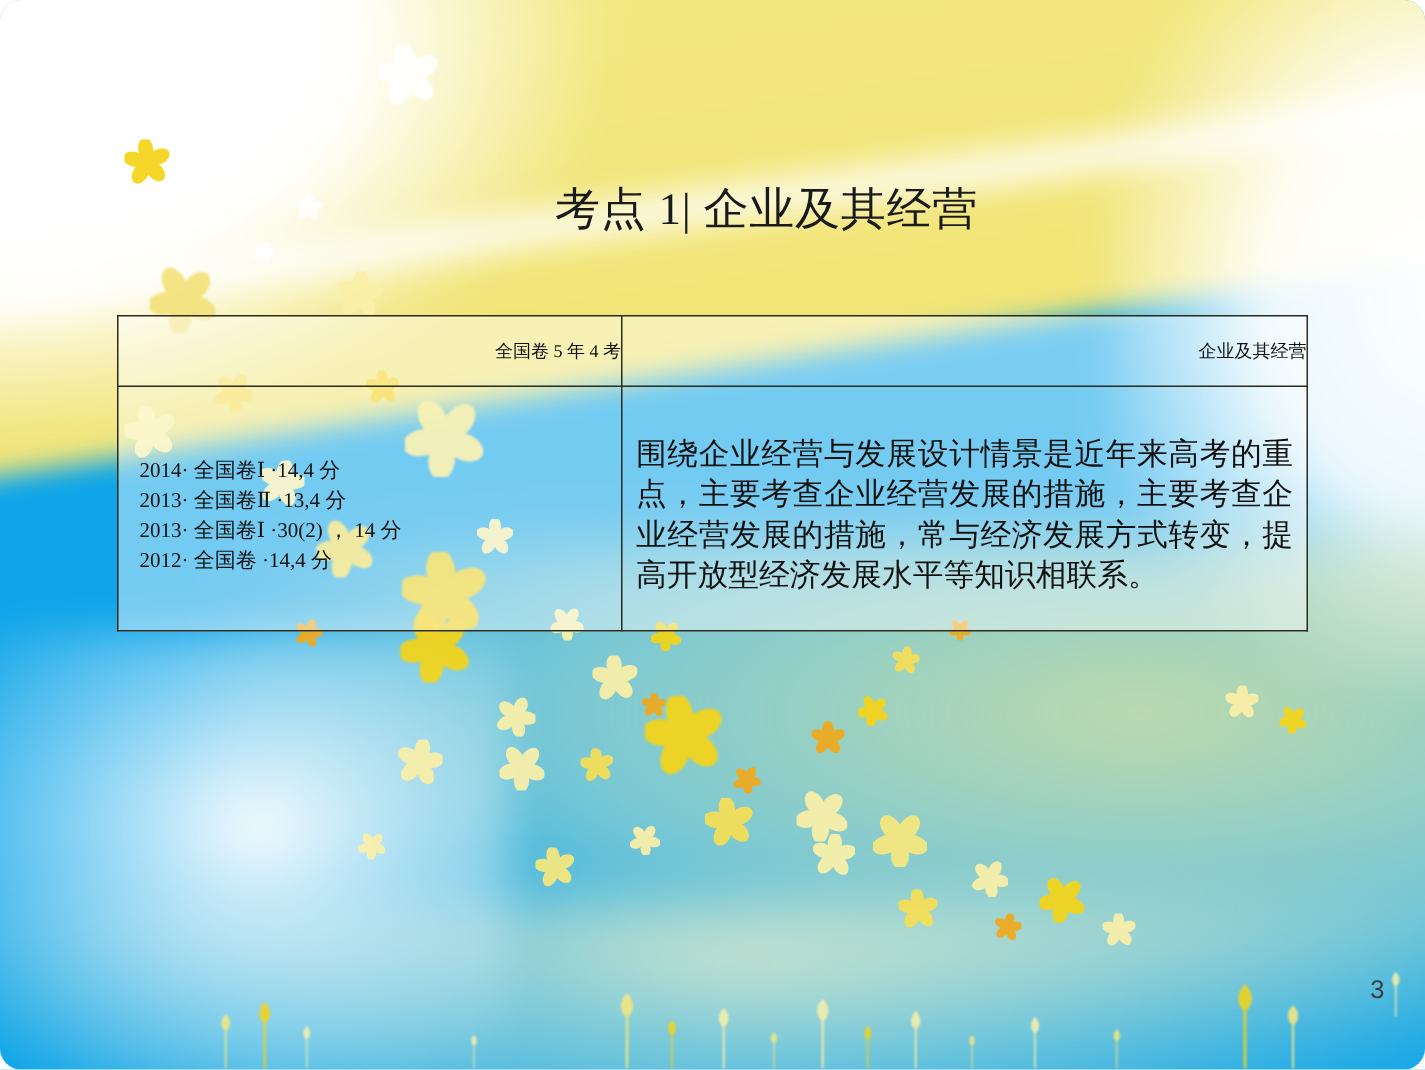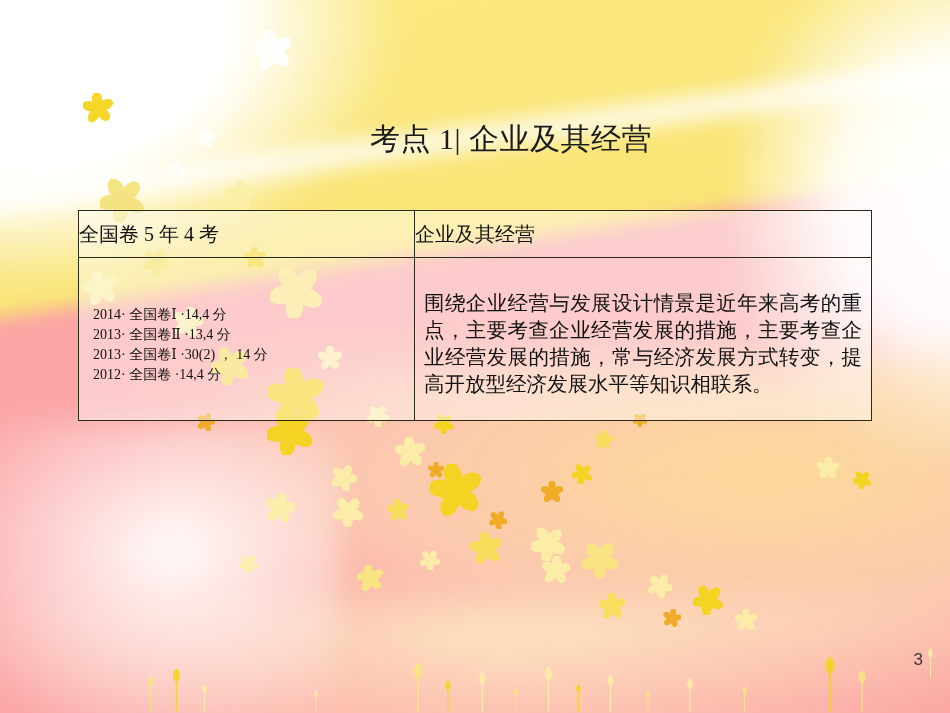--- a/index.html
+++ b/index.html
@@ -8,21 +8,22 @@
     background: #ffffff;
   }
   body {
     font-family: "Liberation Serif", "DejaVu Serif", serif;
   }
   #slide {
     position: relative;
     width: 950px;
     height: 713px;
     overflow: hidden;
-    background: #fca5a5;
+    background: #0ea5e9;
+    border-radius: 14px;
   }
 
   
   .bg-layer {
     position: absolute;
     inset: 0;
     pointer-events: none;
   }
   
   .band-top {
@@ -128,23 +129,23 @@
     table-layout: fixed;
     background: rgba(255,255,255,.30);
   }
   .tbl td, .tbl th {
     border: 1.4px solid #2b2b1c;
     padding: 0;
     vertical-align: middle;
   }
   .th-cell {
     height: 46px;
-    text-align: left;
+    text-align: right;
     font-weight: normal;
-    font-size: 20px;
+    font-size: 12px;
     color: #111;
     background: rgba(255,255,255,.22);
   }
   .col-left { width: 336px; }
   .col-right { width: 457px; }
 
   .cell-body {
     height: 162px;
     vertical-align: top;
     background: rgba(255,255,255,.18);

